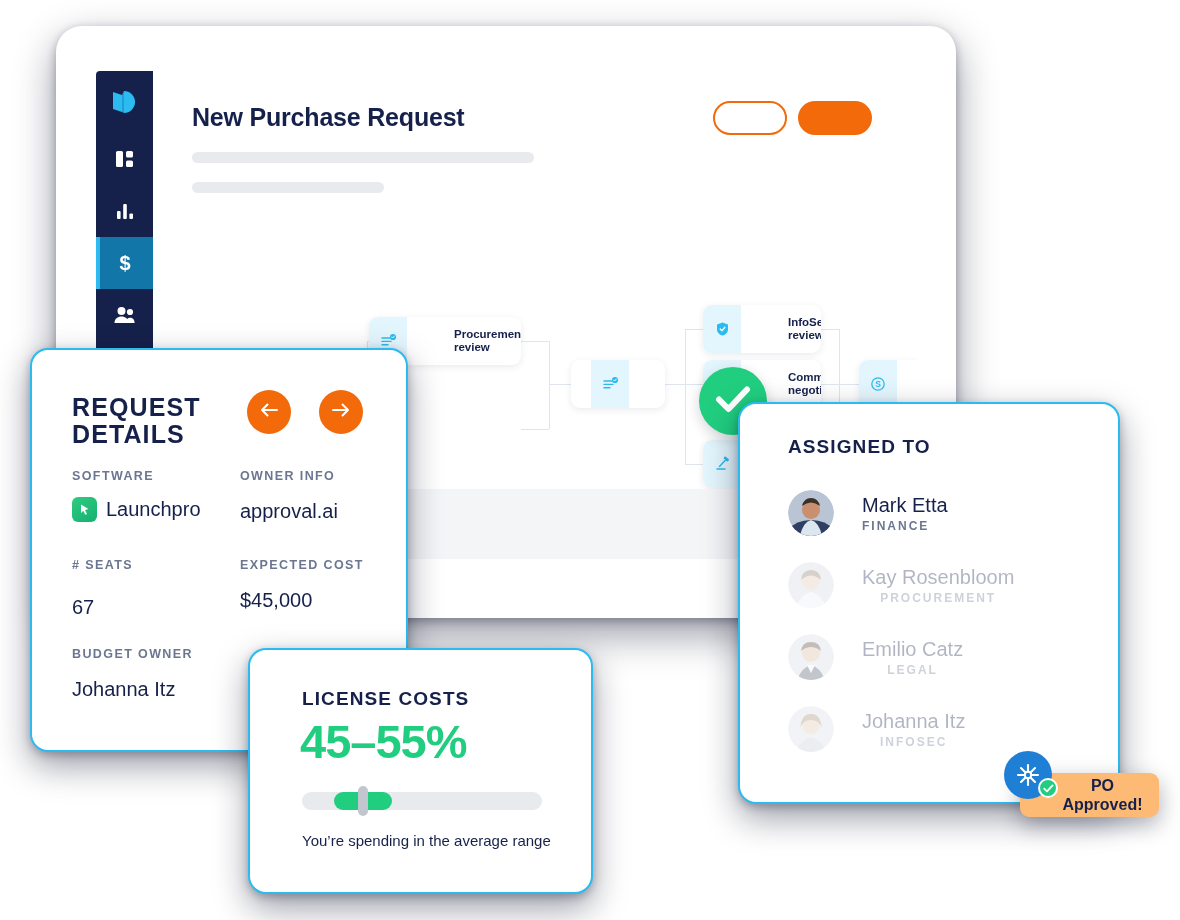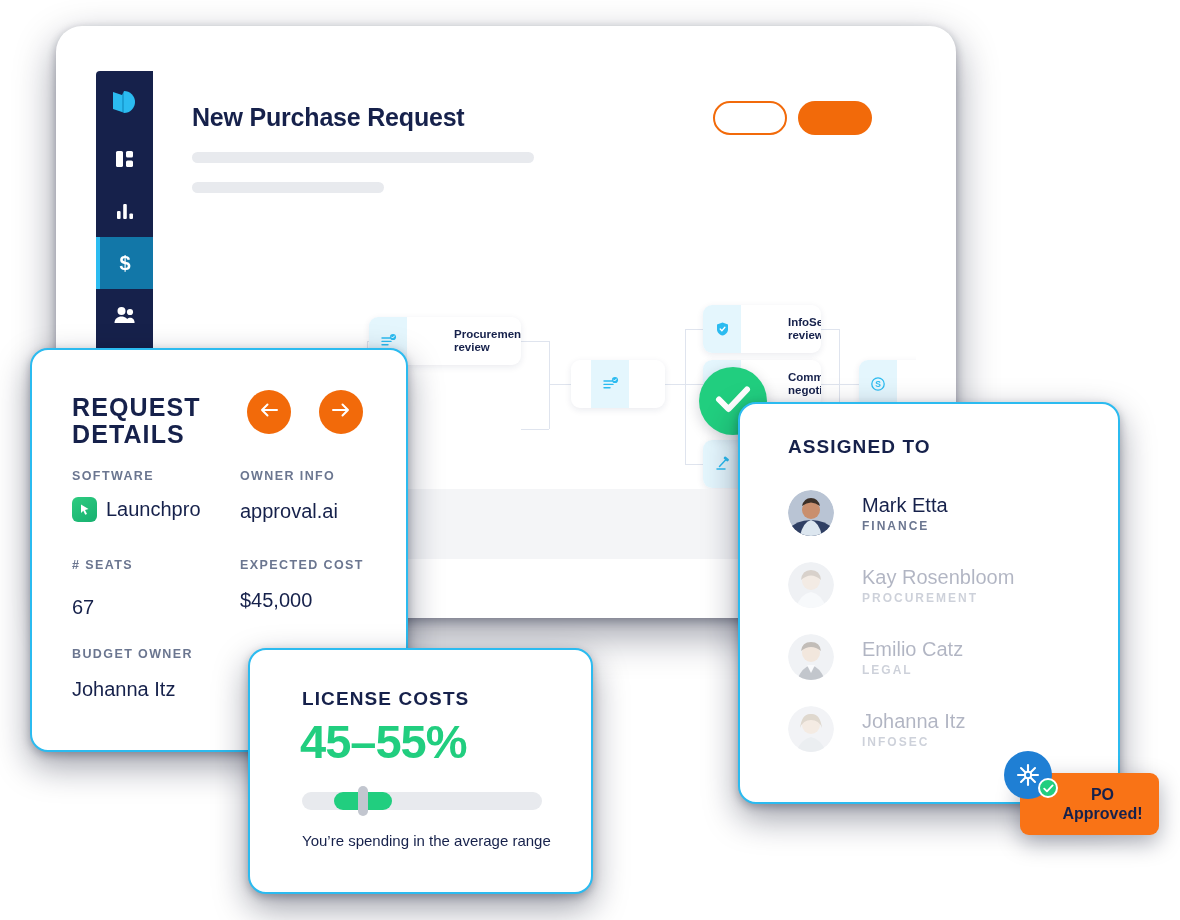--- a/index.html
+++ b/index.html
@@ -180,36 +180,36 @@
     position: absolute; left: 48px;
     display: flex; align-items: center; gap: 28px;
     width: 300px;
   }
   .avatar {
     width: 46px; height: 46px; border-radius: 50%;
     flex: 0 0 46px; overflow: hidden; position: relative;
   }
   .p-name { font-size: 20px; color: #16214b; line-height: 23px; }
   .p-role { font-size: 12px; font-weight: 700; color: #6b7690; letter-spacing: 2px; margin-top: 2px; }
-  .faded { opacity: .33; }
+  .faded { opacity: .33; text-align: center; }
 
   
   #check-badge {
     position: absolute; left: 699px; top: 367px;
     width: 68px; height: 68px; border-radius: 50%;
     background: #21ce7f;
     display: flex; align-items: center; justify-content: center;
     box-shadow: 0 4px 14px rgba(10,15,40,.18);
   }
 
   
   #toast-po {
     position: absolute; left: 1020px; top: 773px;
-    width: 139px; height: 62px;
-    background: #f97316; border-radius: 9px;
+    width: 139px; height: 44px;
+    background: #fdba74; border-radius: 9px;
     box-shadow: 0 8px 22px rgba(10,15,40,.34);
     display: flex; align-items: center; justify-content: center;
   }
   .toast-text {
     font-size: 16px; font-weight: 700; color: #16214b;
     text-align: center; line-height: 19px; padding-left: 26px;
   }
   #toast-avatar {
     position: absolute; left: 1004px; top: 751px;
     width: 48px; height: 48px; border-radius: 50%;

